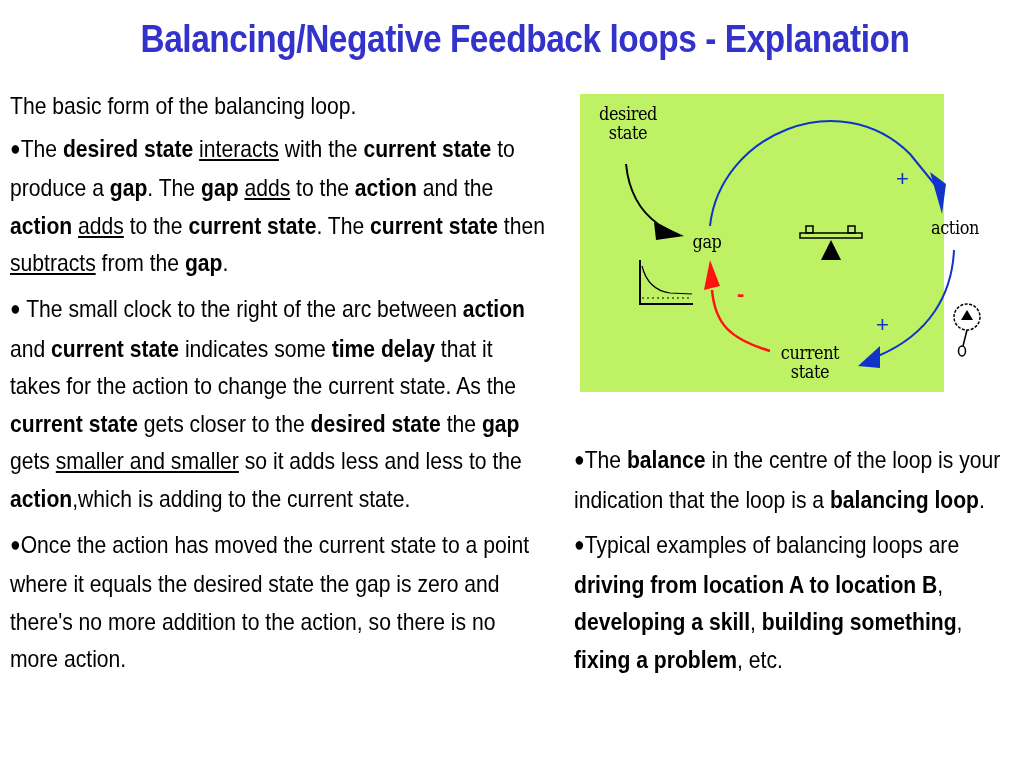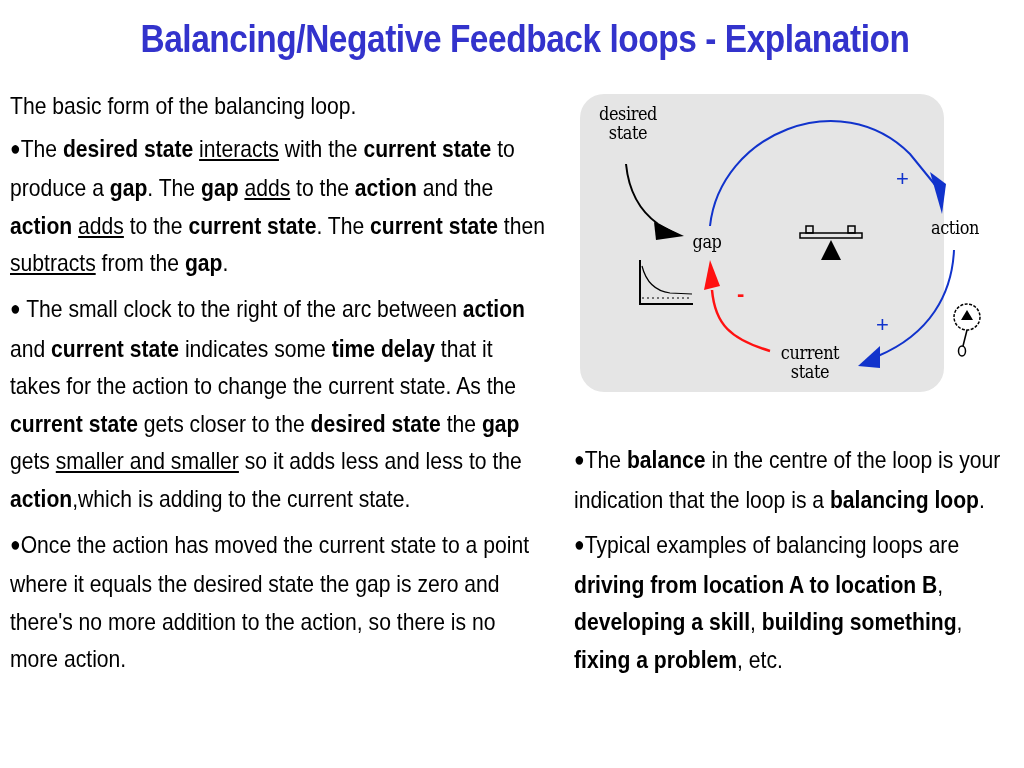--- a/index.html
+++ b/index.html
@@ -17,22 +17,21 @@
     }
     .left-col { left: 10px; top: 87px; width: 610px; }
     .right-col { left: 574px; top: 441px; width: 510px; }
     .para { margin-bottom: 8px; }
     .para.intro { margin-bottom: 5px; }
     .bullet { font-size: 20px; position: relative; top: -2px; }
     b { font-weight: bold; }
     u { text-decoration: underline; }
     .diagram {
       position: absolute; left: 580px; top: 94px; width: 364px; height: 298px;
-      background: #e5e5e5;
-      border-radius: 24px;
+      background: #bef264;
     }
     .diagram svg { position: absolute; left: 0; top: 0; }
     .dlabel {
       position: absolute; font-family: "DejaVu Serif", serif; font-size: 19px;
       line-height: 19px; color: #000; text-align: center; letter-spacing: -0.5px;
       transform: scaleX(0.85);
     }
     .sign { position: absolute; font-family: "Liberation Sans", sans-serif; font-size: 22px; line-height: 22px; }
   </style>
 </head>

